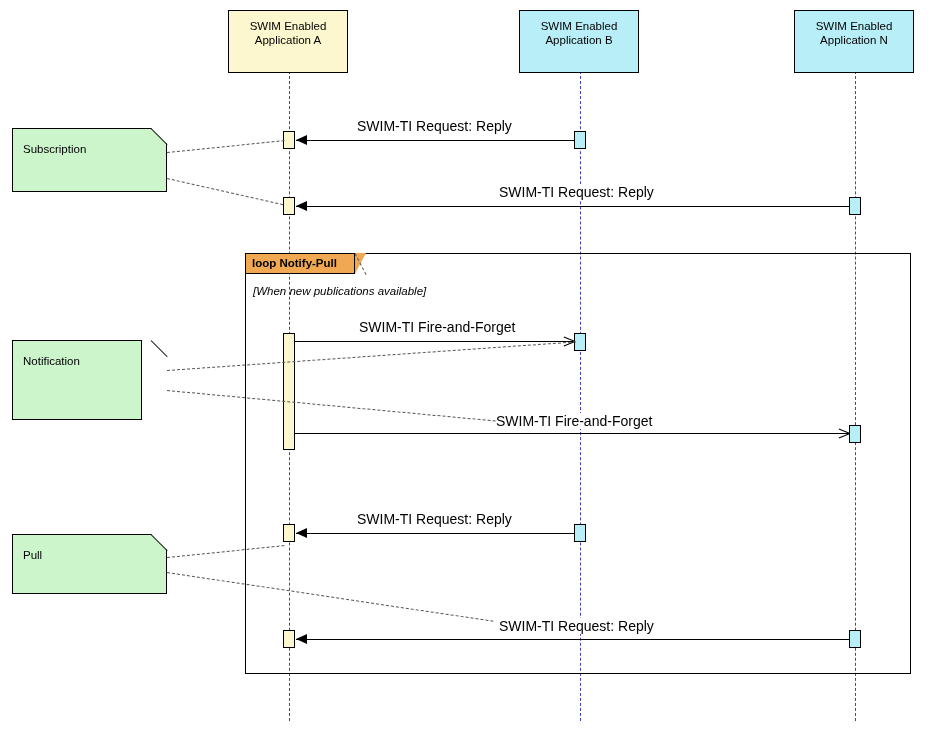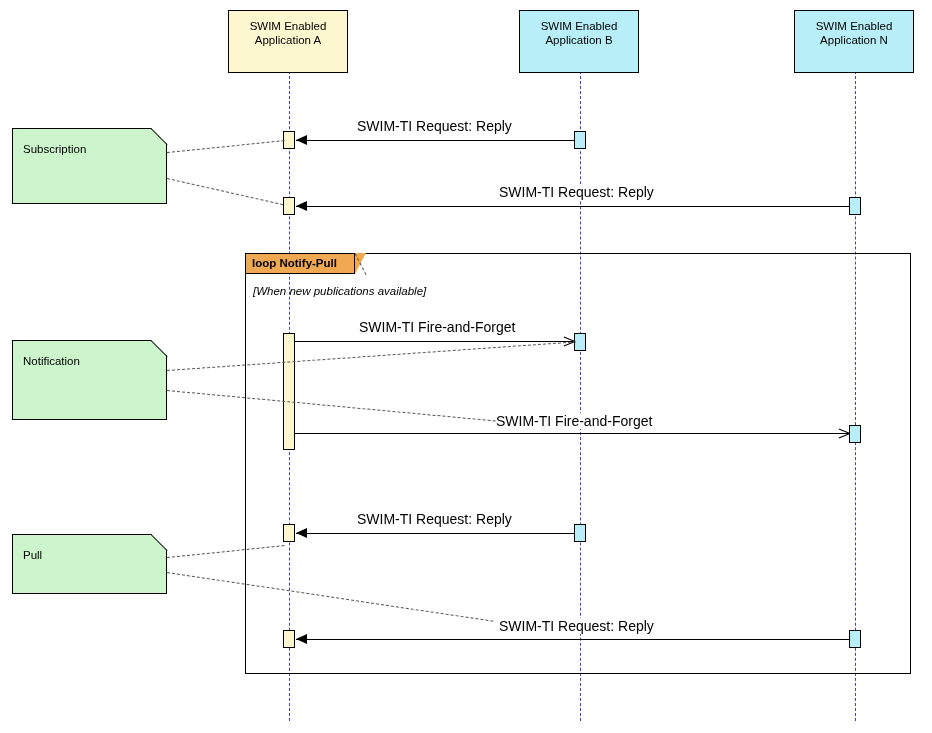--- a/index.html
+++ b/index.html
@@ -187,29 +187,29 @@
   <div class="msg-label" style="left:355px; top:511px;">SWIM-TI Request: Reply</div>
   <div class="activation" style="left:283px; top:524px; width:12px; height:18px; background:#fdf7cf;"></div>
   <div class="activation" style="left:574px; top:524px; width:12px; height:18px; background:#b8eef7;"></div>
 
   <div class="msg-line" style="left:296px; top:639px; width:559px;"></div>
   <div class="arrow-left" style="left:296px; top:634px;"></div>
   <div class="msg-label" style="left:497px; top:618px;">SWIM-TI Request: Reply</div>
   <div class="activation" style="left:283px; top:630px; width:12px; height:18px; background:#fdf7cf;"></div>
   <div class="activation" style="left:849px; top:630px; width:12px; height:18px; background:#b8eef7;"></div>
 
-  <div class="note" style="left:12px; top:128px; width:155px; height:76px;">
+  <div class="note" style="left:12px; top:128px; width:155px; height:64px;">
     <span>Subscription</span>
   </div>
   <div class="note-fold" style="left:151px; top:128px;"></div>
   <div class="note-fold-line" style="left:151px; top:128px; width:22.7px; transform: rotate(45deg);"></div>
   <div class="anchor" style="left:167px; top:152px; width:118px; transform: rotate(-5.8deg);"></div>
   <div class="anchor" style="left:167px; top:178px; width:119px; transform: rotate(12.7deg);"></div>
 
-  <div class="note" style="left:12px; top:340px; width:155px; height:80px;">
+  <div class="note" style="left:12px; top:340px; width:130px; height:80px;">
     <span>Notification</span>
   </div>
   <div class="note-fold" style="left:151px; top:340px;"></div>
   <div class="note-fold-line" style="left:151px; top:340px; width:22.7px; transform: rotate(45deg);"></div>
   <div class="anchor" style="left:167px; top:370px; width:410px; transform: rotate(-4deg);"></div>
   <div class="anchor" style="left:167px; top:390px; width:330px; transform: rotate(5.3deg);"></div>
 
   <div class="note" style="left:12px; top:534px; width:155px; height:60px;">
     <span>Pull</span>
   </div>

